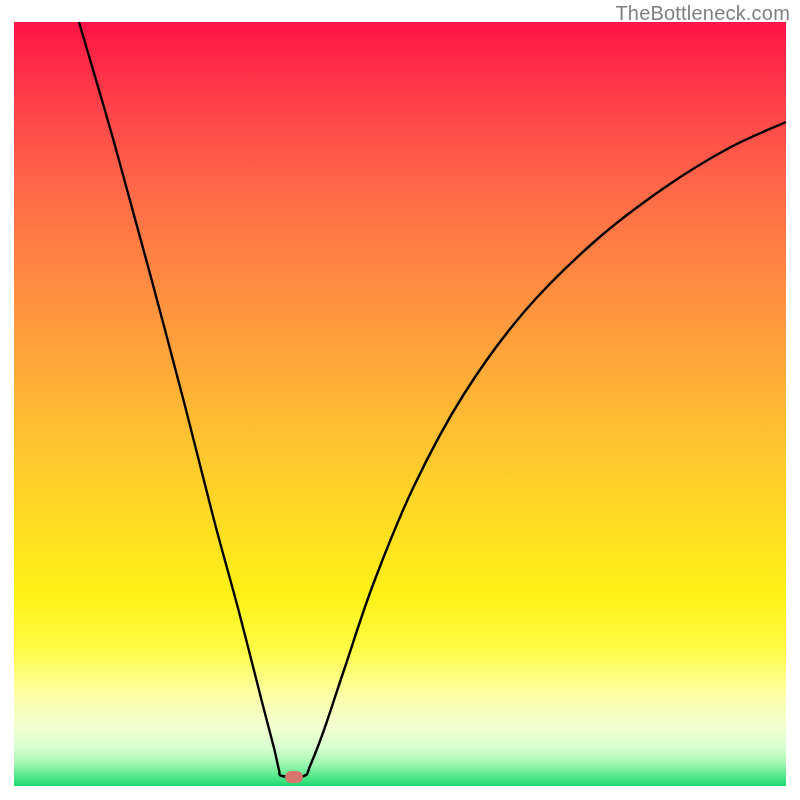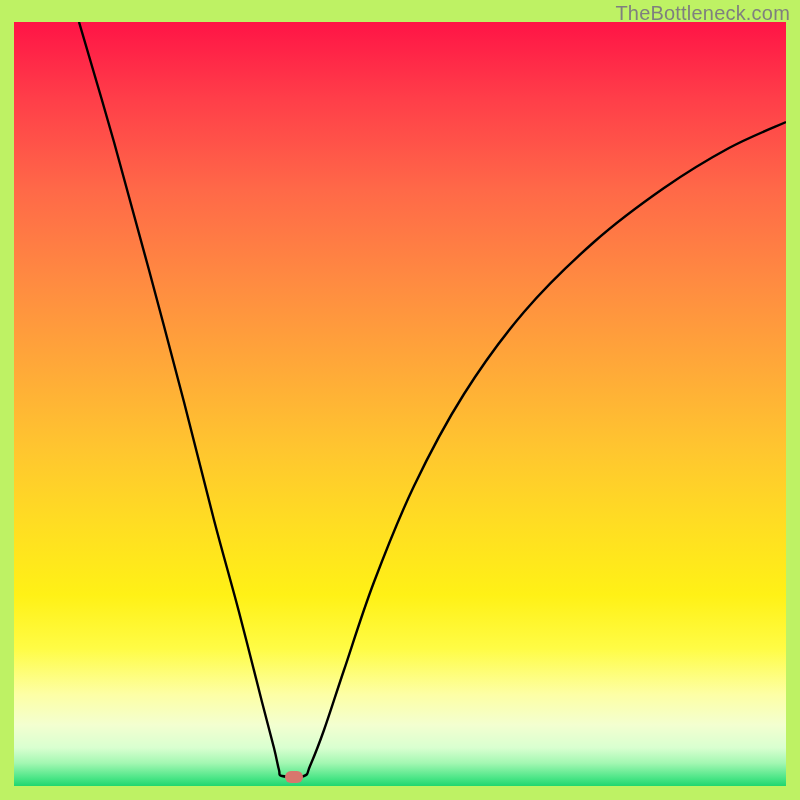--- a/index.html
+++ b/index.html
@@ -7,21 +7,21 @@
     padding: 0;
     width: 800px;
     height: 800px;
     background: #000;
     overflow: hidden;
     font-family: Arial, Helvetica, sans-serif;
   }
   .frame {
     position: absolute;
     inset: 0;
-    background: #bef264;
+    background: #ffffff;
     text-align: right;
   }
   .plot-area {
     position: absolute;
     left: 14px;
     top: 22px;
     width: 772px;
     height: 764px;
     overflow: hidden;
   }

